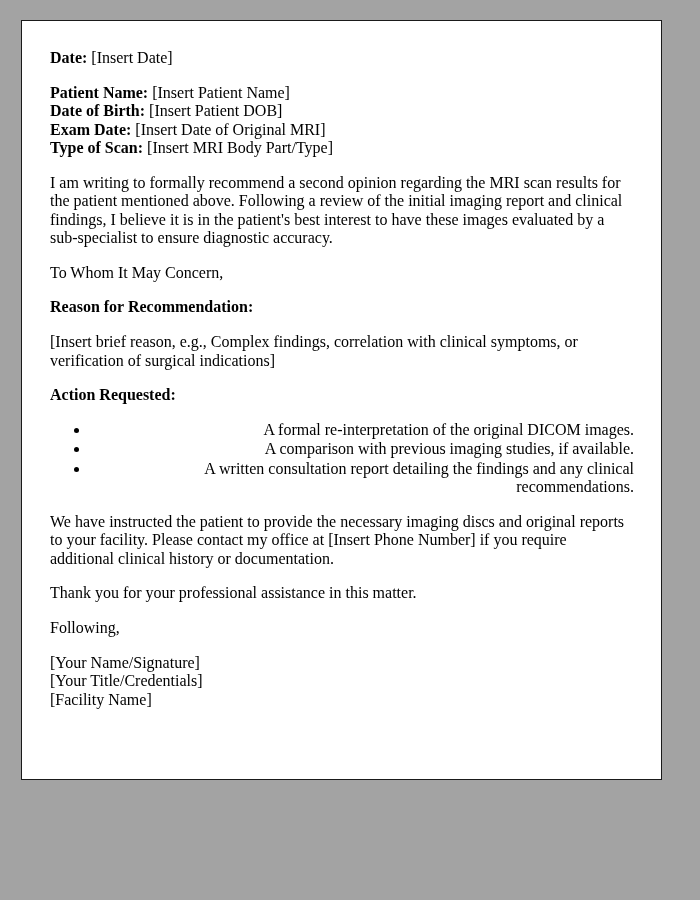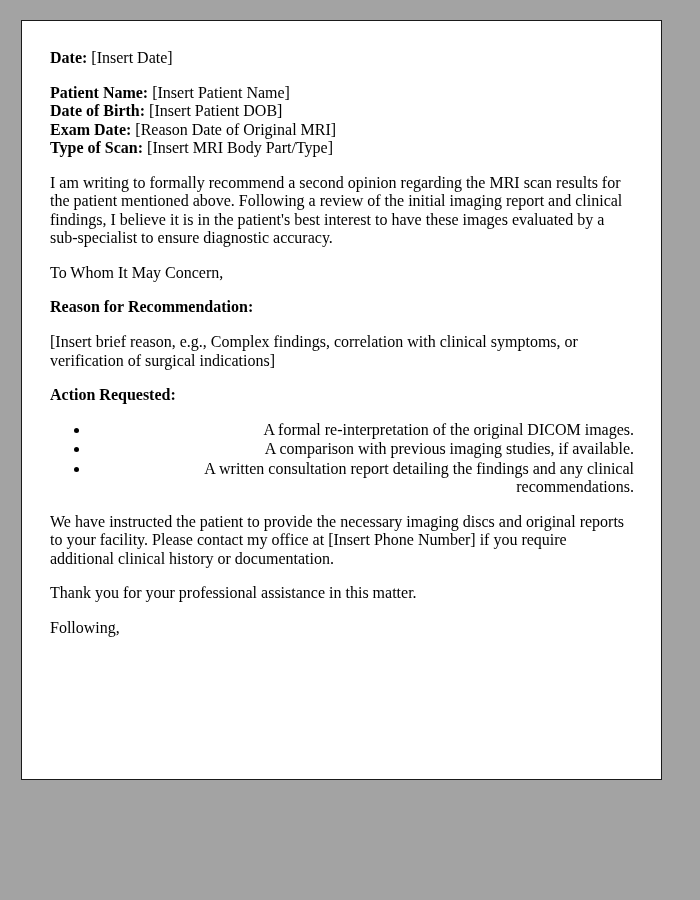--- a/index.html
+++ b/index.html
@@ -49,21 +49,21 @@
   }
 </style>
 </head>
 <body>
 
 <div class="page">
   <div class="letter-box">
 
     <p><b>Date:</b>&nbsp;<span>[Insert Date]</span></p>
 
-    <p><b>Patient Name:</b>&nbsp;<span>[Insert Patient Name]</span><br><b>Date of Birth:</b>&nbsp;<span>[Insert Patient DOB]</span><br><b>Exam Date:</b>&nbsp;<span>[Reason Date of Original MRI]</span><br><b>Type of Scan:</b>&nbsp;<span>[Insert MRI Body Part/Type]</span></p>
+    <p><b>Patient Name:</b>&nbsp;<span>[Insert Patient Name]</span><br><b>Date of Birth:</b>&nbsp;<span>[Insert Patient DOB]</span><br><b>Exam Date:</b>&nbsp;<span>[Insert Date of Original MRI]</span><br><b>Type of Scan:</b>&nbsp;<span>[Insert MRI Body Part/Type]</span></p>
 
     <p>I am writing to formally recommend a second opinion regarding the MRI scan results for the patient mentioned above. Following a review of the initial imaging report and clinical findings, I believe it is in the patient's best interest to have these images evaluated by a sub-specialist to ensure diagnostic accuracy.</p>
 
     <p>To Whom It May Concern,</p>
 
     <p><b>Reason for Recommendation:</b></p>
 
     <p>[Insert brief reason, e.g., Complex findings, correlation with clinical symptoms, or verification of surgical indications]</p>
 
     <p><b>Action Requested:</b></p>
@@ -73,15 +73,16 @@
       <li>A comparison with previous imaging studies, if available.</li>
       <li>A written consultation report detailing the findings and any clinical recommendations.</li>
     </ul>
 
     <p>We have instructed the patient to provide the necessary imaging discs and original reports to your facility. Please contact my office at [Insert Phone Number] if you require additional clinical history or documentation.</p>
 
     <p>Thank you for your professional assistance in this matter.</p>
 
     <p>Following,</p>
 
+    <p><span>[Your Name/Signature]</span><br><span>[Your Title/Credentials]</span><br><span>[Facility Name]</span></p>
 
   </div>
 </div>
 
 </body></html>

